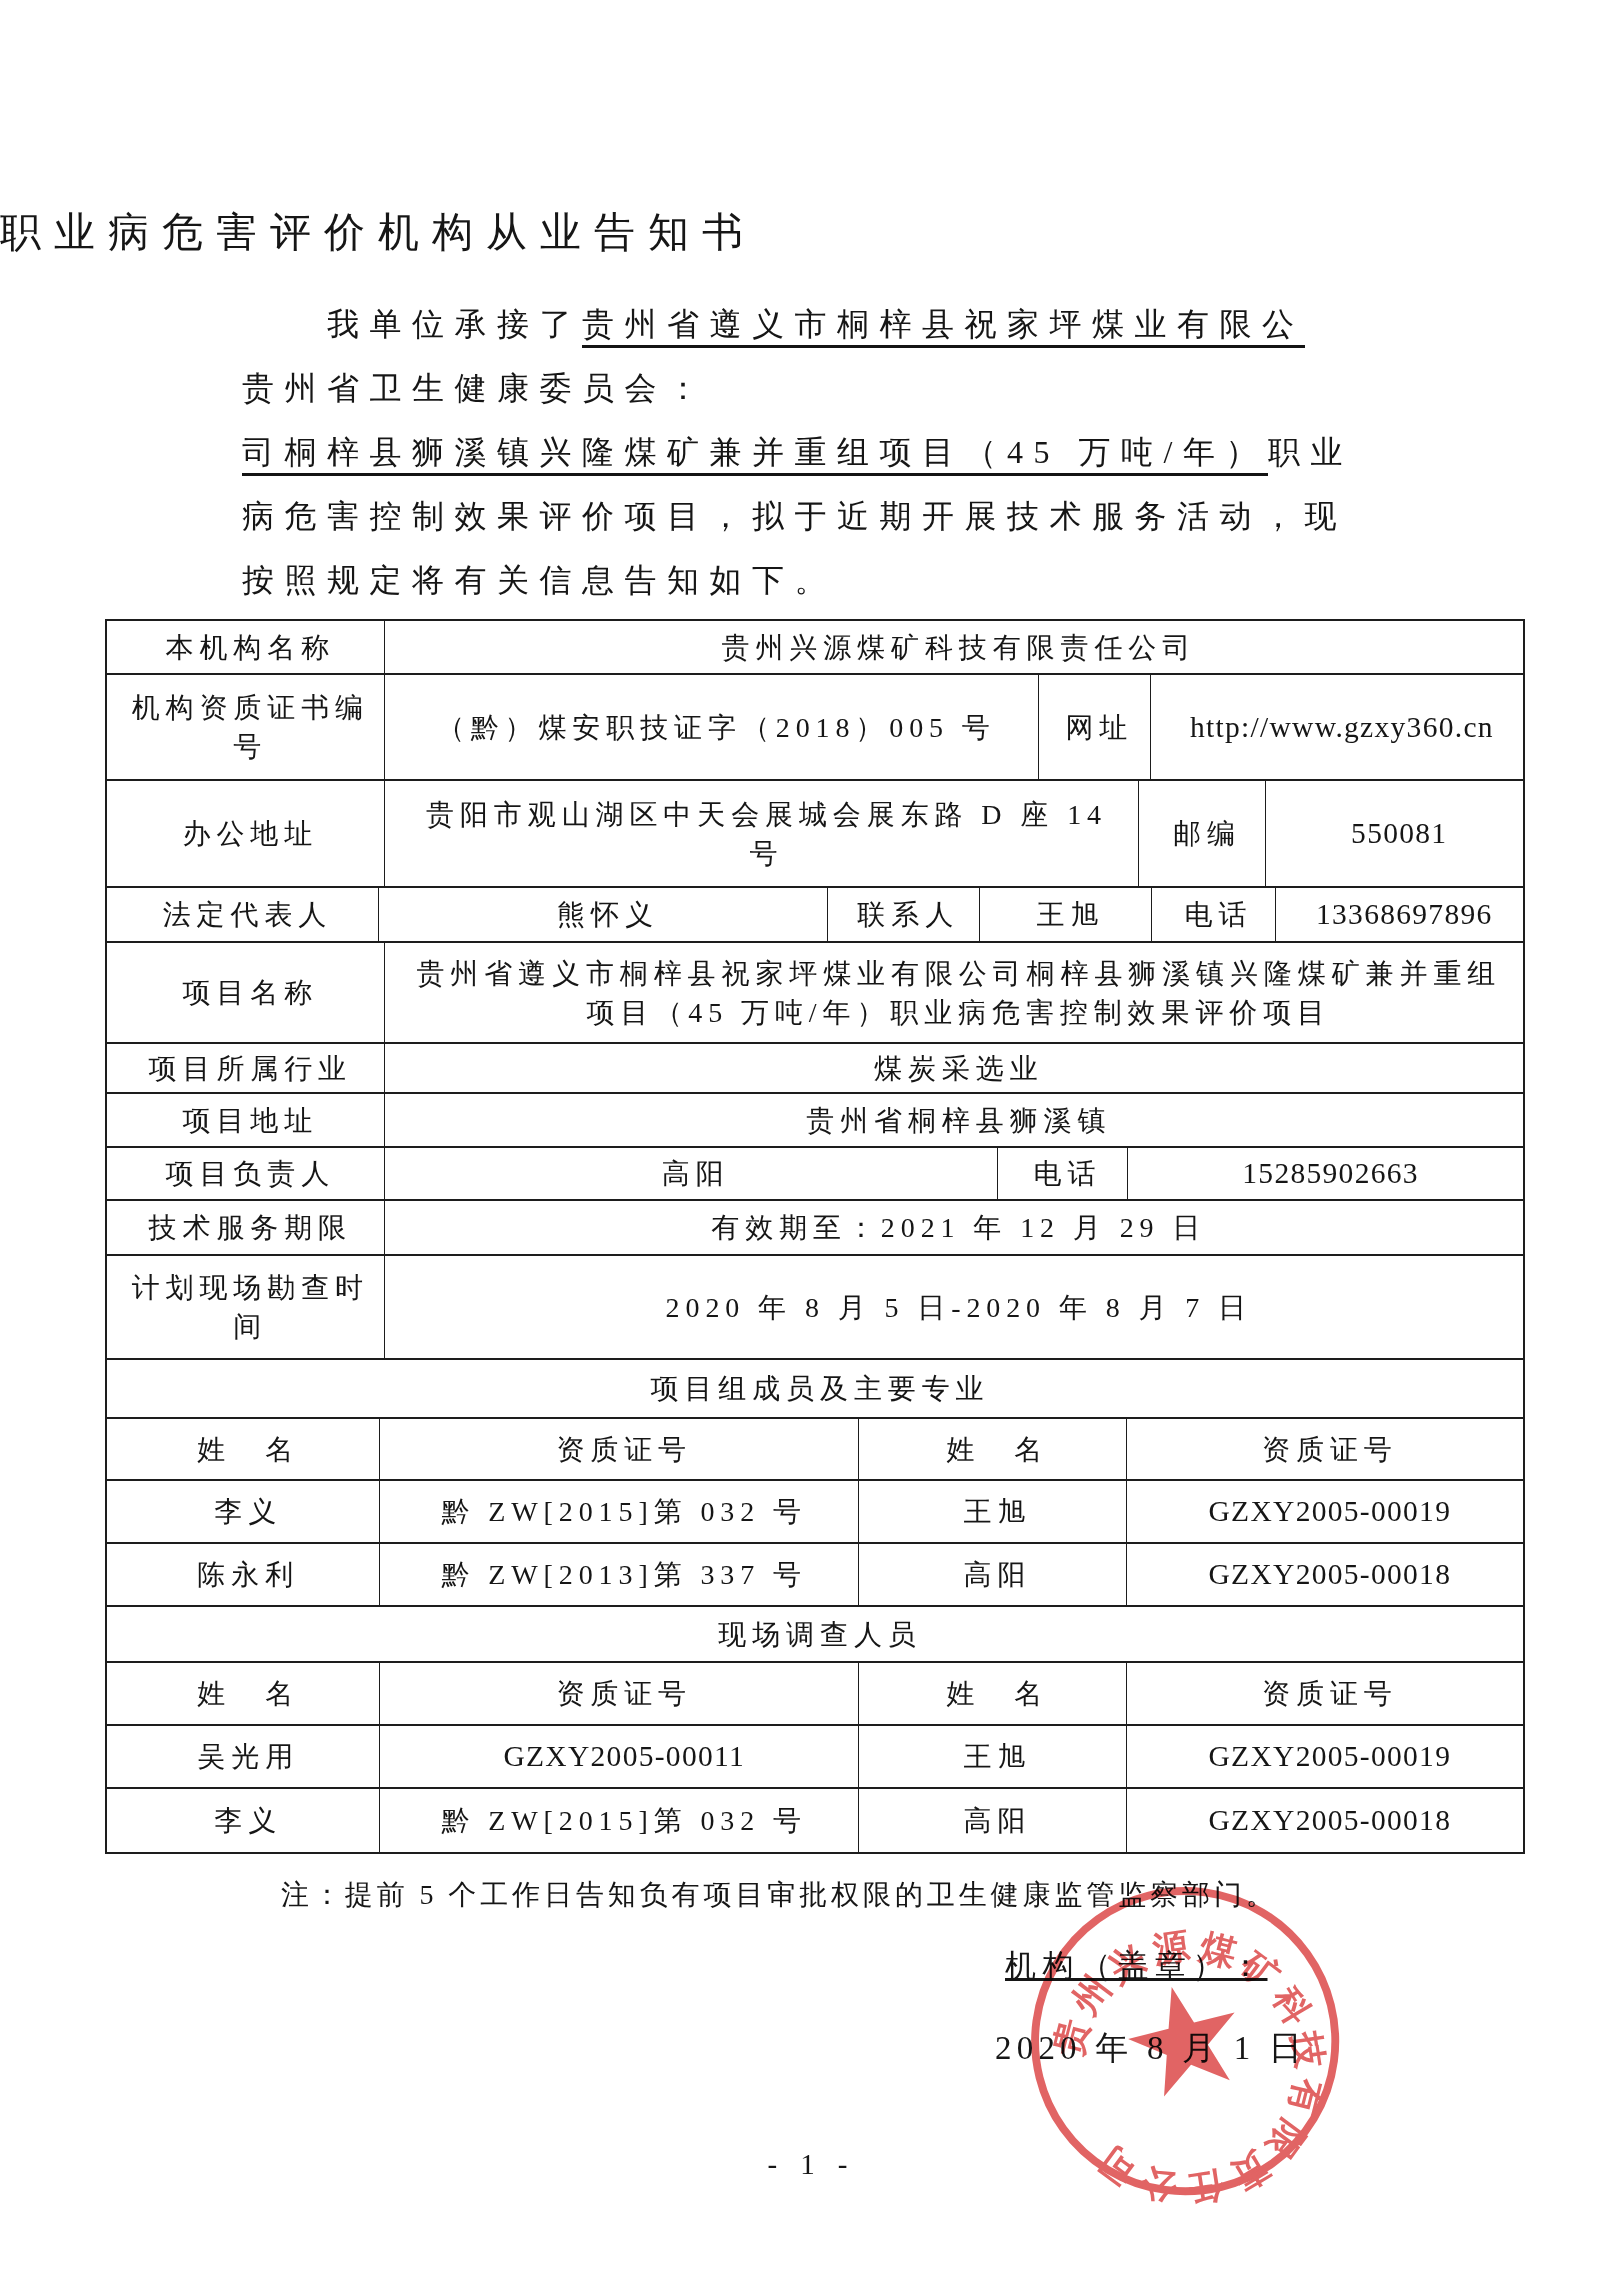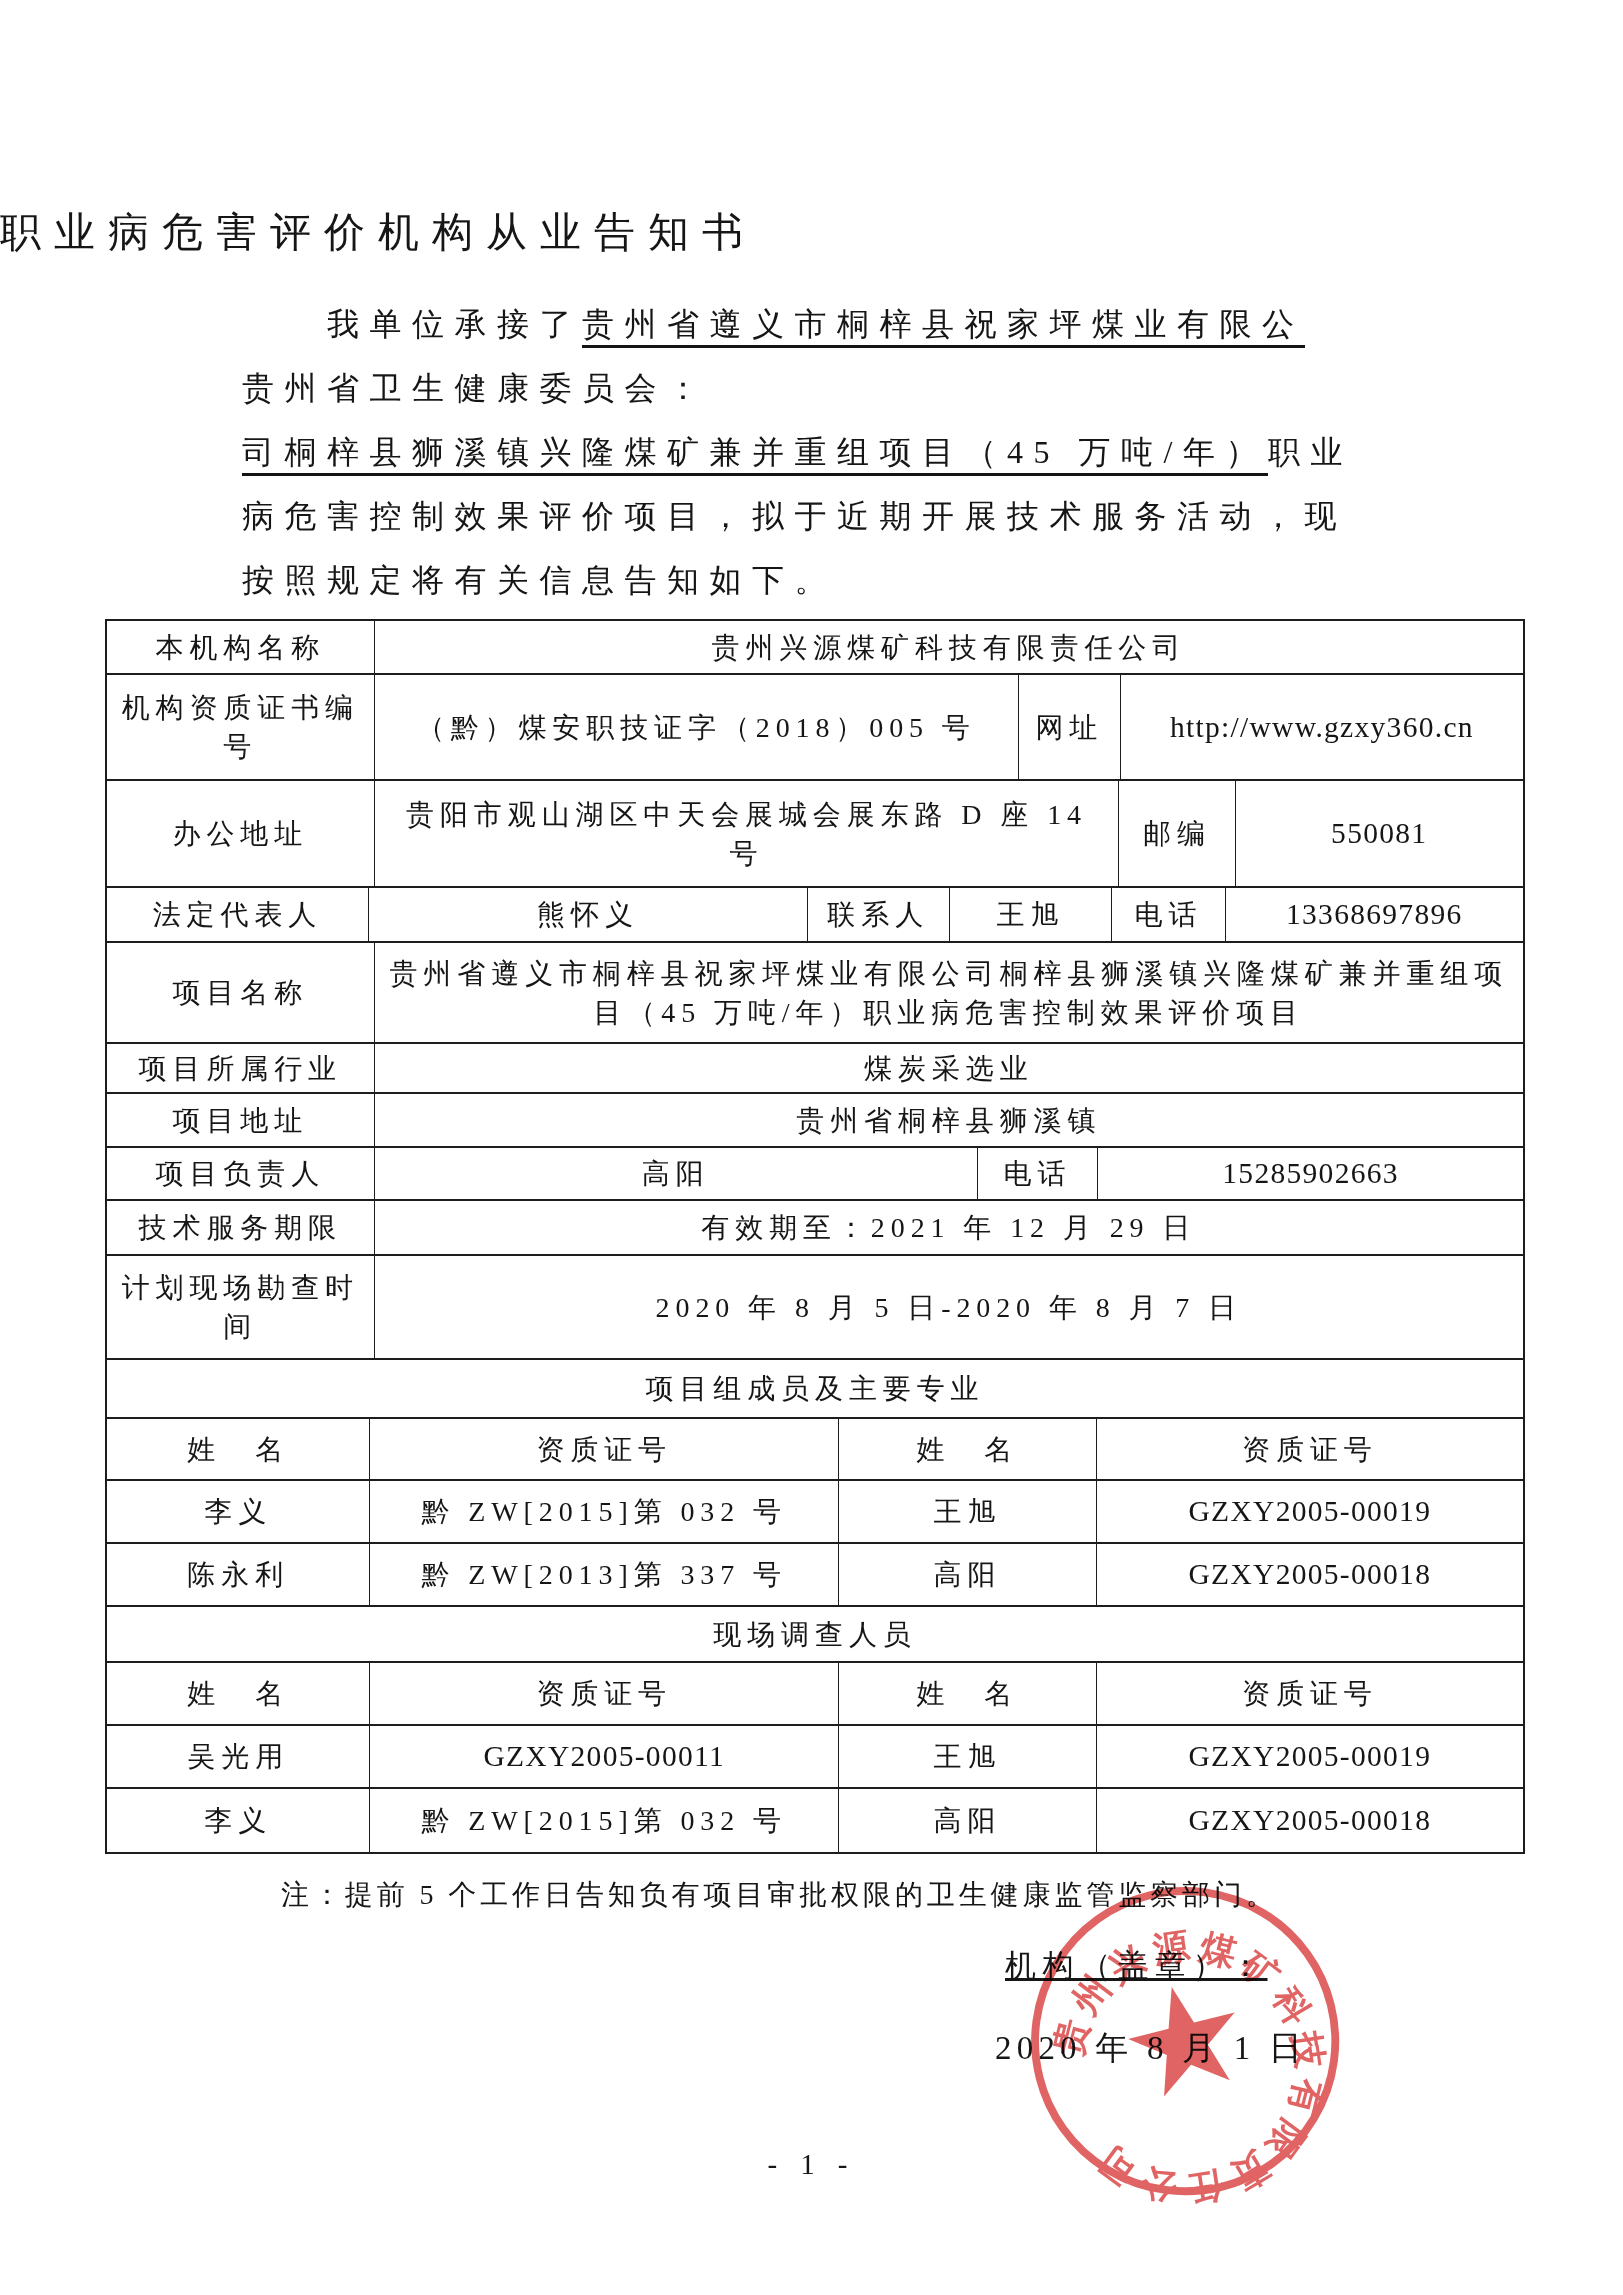--- a/index.html
+++ b/index.html
@@ -14,21 +14,21 @@
   .intro .line{white-space:nowrap;}
   .indent{padding-left:85px;}
   .u{border-bottom:3.3px solid #141414;padding-bottom:2.6px;}
 
   .tbl{position:absolute;top:619px;left:105px;width:1420px;
        border:2.6px solid #1d1d1d;box-sizing:border-box;}
   .tr{display:flex;border-bottom:2px solid #1d1d1d;box-sizing:border-box;}
   .tr:last-child{border-bottom:none;}
   .td{box-sizing:border-box;display:flex;align-items:center;justify-content:center;
       text-align:center;border-right:1.3px solid #1d1d1d;
-      font-size:28px;letter-spacing:5.9px;line-height:39px;padding:0 14.4px;}
+      font-size:28px;letter-spacing:5.9px;line-height:39px;padding:0 14.4px;margin-left:10px;}
   .td:last-child{border-right:none;}
   .td.fill{flex:1;}
   .lat{letter-spacing:1.3px;font-size:29.5px;}
   .wraplabel{padding:0 12px;}
 
   .note{position:absolute;top:1876px;left:281px;font-size:28px;letter-spacing:3.9px;}
 
   .sig{position:absolute;top:1945px;left:1005px;font-size:31px;letter-spacing:6.5px;z-index:2;text-decoration:underline;}
   .date{position:absolute;top:2026px;left:995px;font-size:33px;letter-spacing:5.2px;z-index:2;}
   .pagenum{position:absolute;top:2148px;left:0;width:100%;text-align:center;

